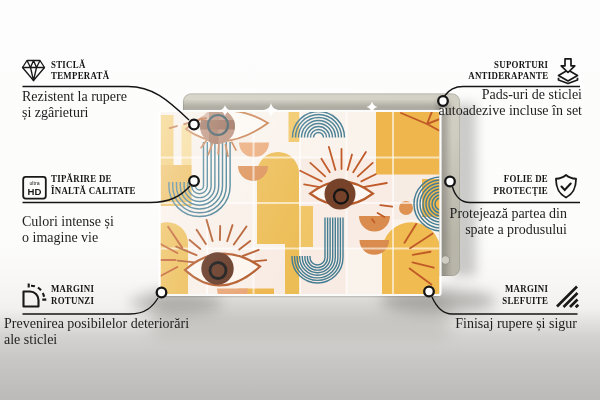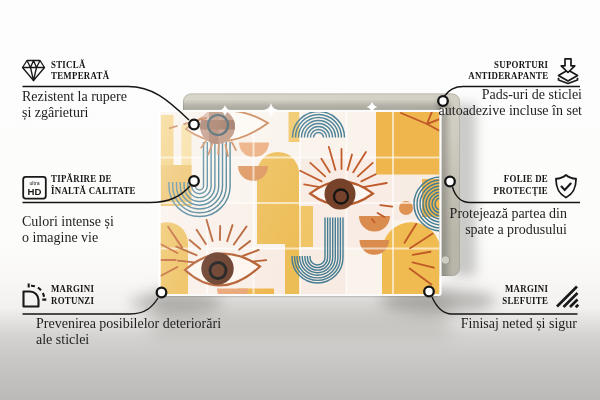--- a/index.html
+++ b/index.html
@@ -247,27 +247,27 @@
 <div class="ts" style="left:22px;top:88.5px">Rezistent la rupere
 și zgârieturi</div>
 
 <div class="tt" style="left:50.8px;top:173.4px">TIPĂRIRE DE
 ÎNALTĂ CALITATE</div>
 <div class="ts" style="left:22px;top:214px">Culori intense și
 o imagine vie</div>
 
 <div class="tt" style="left:50.8px;top:283.4px">MARGINI
 ROTUNZI</div>
-<div class="ts" style="left:36px;top:316px">Prevenirea posibilelor deteriorări
+<div class="ts" style="left:4px;top:316px">Prevenirea posibilelor deteriorări
 ale sticlei</div>
 
 <div class="tt r" style="right:52px;top:58.5px">SUPORTURI
 ANTIDERAPANTE</div>
 <div class="ts r" style="right:18px;top:87px">Pads-uri de sticlei
 autoadezive incluse în set</div>
 
 <div class="tt r" style="right:52px;top:173.4px">FOLIE DE
 PROTECŢIE</div>
 <div class="ts r" style="right:33px;top:205.5px">Protejează partea din
 spate a produsului</div>
 
 <div class="tt r" style="right:52px;top:283.4px">MARGINI
 SLEFUITE</div>
-<div class="ts r" style="right:23px;top:316px">Finisaj neted și sigur</div>
+<div class="ts r" style="right:23px;top:316px">Finisaj rupere și sigur</div>
 </body></html>

